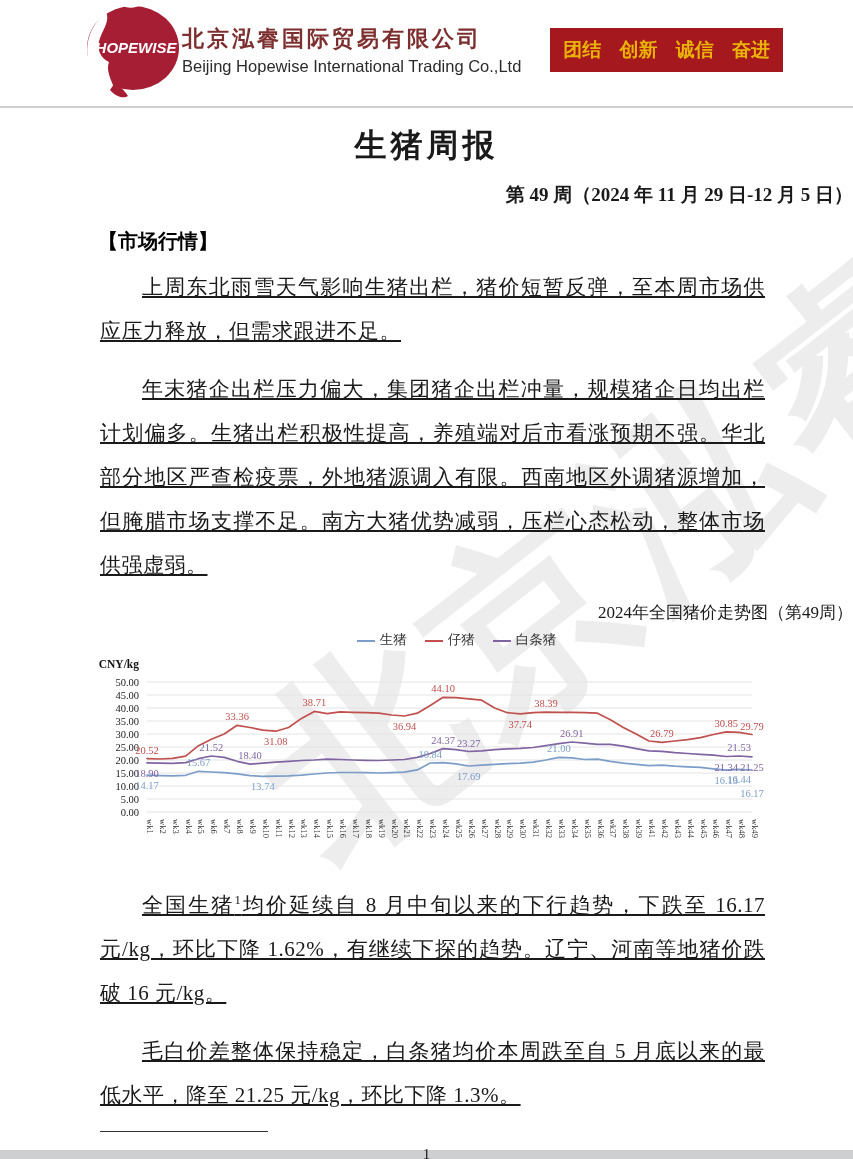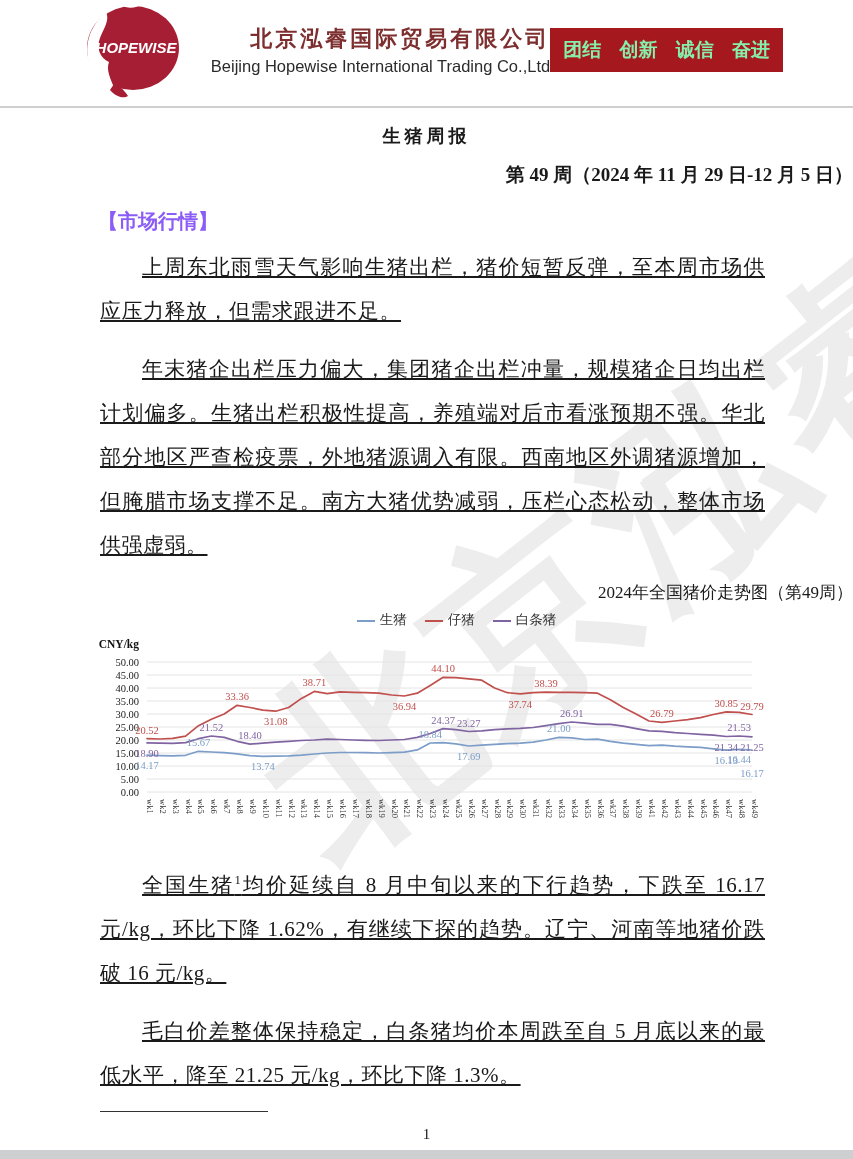--- a/index.html
+++ b/index.html
@@ -4,30 +4,30 @@
 <style>
   html,body{margin:0;padding:0;background:#fff;}
   .page{position:relative;width:853px;height:1159px;background:#fff;overflow:hidden;
         font-family:"Liberation Serif","DejaVu Serif",serif;color:#1a1a1a;}
   .watermark{position:absolute;top:420px;left:200px;font-size:200px;font-weight:bold;
         color:rgba(0,0,0,0.07);transform:rotate(-38deg);white-space:nowrap;z-index:0;
         letter-spacing:8px;pointer-events:none;}
   .content{position:relative;z-index:1;}
   
   .hdr{display:flex;align-items:flex-start;padding:0 70px 0 76px;height:104px;box-sizing:border-box;}
-  .hdr-center{flex:1;text-align:right;margin-top:24px;}
+  .hdr-center{flex:1;text-align:left;margin-top:24px;}
   .co-cn{font-size:22px;color:#7d2f2f;font-weight:600;letter-spacing:3px;}
   .co-en{font-size:16.5px;color:#2b2b2b;margin-top:3px;font-family:"Liberation Sans",sans-serif;}
-  .banner{background:#a5181d;color:#86efac;font-weight:bold;font-size:19px;padding:9px 13px;
+  .banner{background:#a5181d;color:#eab308;font-weight:bold;font-size:19px;padding:9px 13px;
         margin-top:28px;white-space:nowrap;word-spacing:13px;font-family:"Liberation Sans",sans-serif;}
   .head-rule{border:none;border-top:2px solid #cfcfcf;margin:2px 0 0 0;}
   
-  .doc-title{text-align:center;font-size:18px;font-weight:bold;margin-top:16px;letter-spacing:4px;}
+  .doc-title{text-align:center;font-size:32px;font-weight:bold;margin-top:16px;letter-spacing:4px;}
   .doc-subtitle{text-align:right;font-size:19px;font-weight:bold;margin-top:14px;}
-  .section-head{margin:20px 0 0 98px;font-size:20px;font-weight:bold;color:#8b5cf6;}
+  .section-head{margin:20px 0 0 98px;font-size:20px;font-weight:bold;color:#000000;}
   
   .para{margin:10px 88px 0 100px;font-size:21px;line-height:44px;text-align:justify;
         text-indent:2em;letter-spacing:0.5px;text-decoration:underline;}
   .para + .para{margin-top:14px;}
   sup.tsup{font-size:0.6em;vertical-align:super;}
   
   .chart-block{margin-top:14px;}
   .chart-title{text-align:right;font-size:17px;font-weight:normal;margin-left:60px;}
   .chart-legend{text-align:center;font-size:13.5px;margin:7px 0 7px 60px;color:#333;}
   .lg-item{margin:0 9px;white-space:nowrap;}

